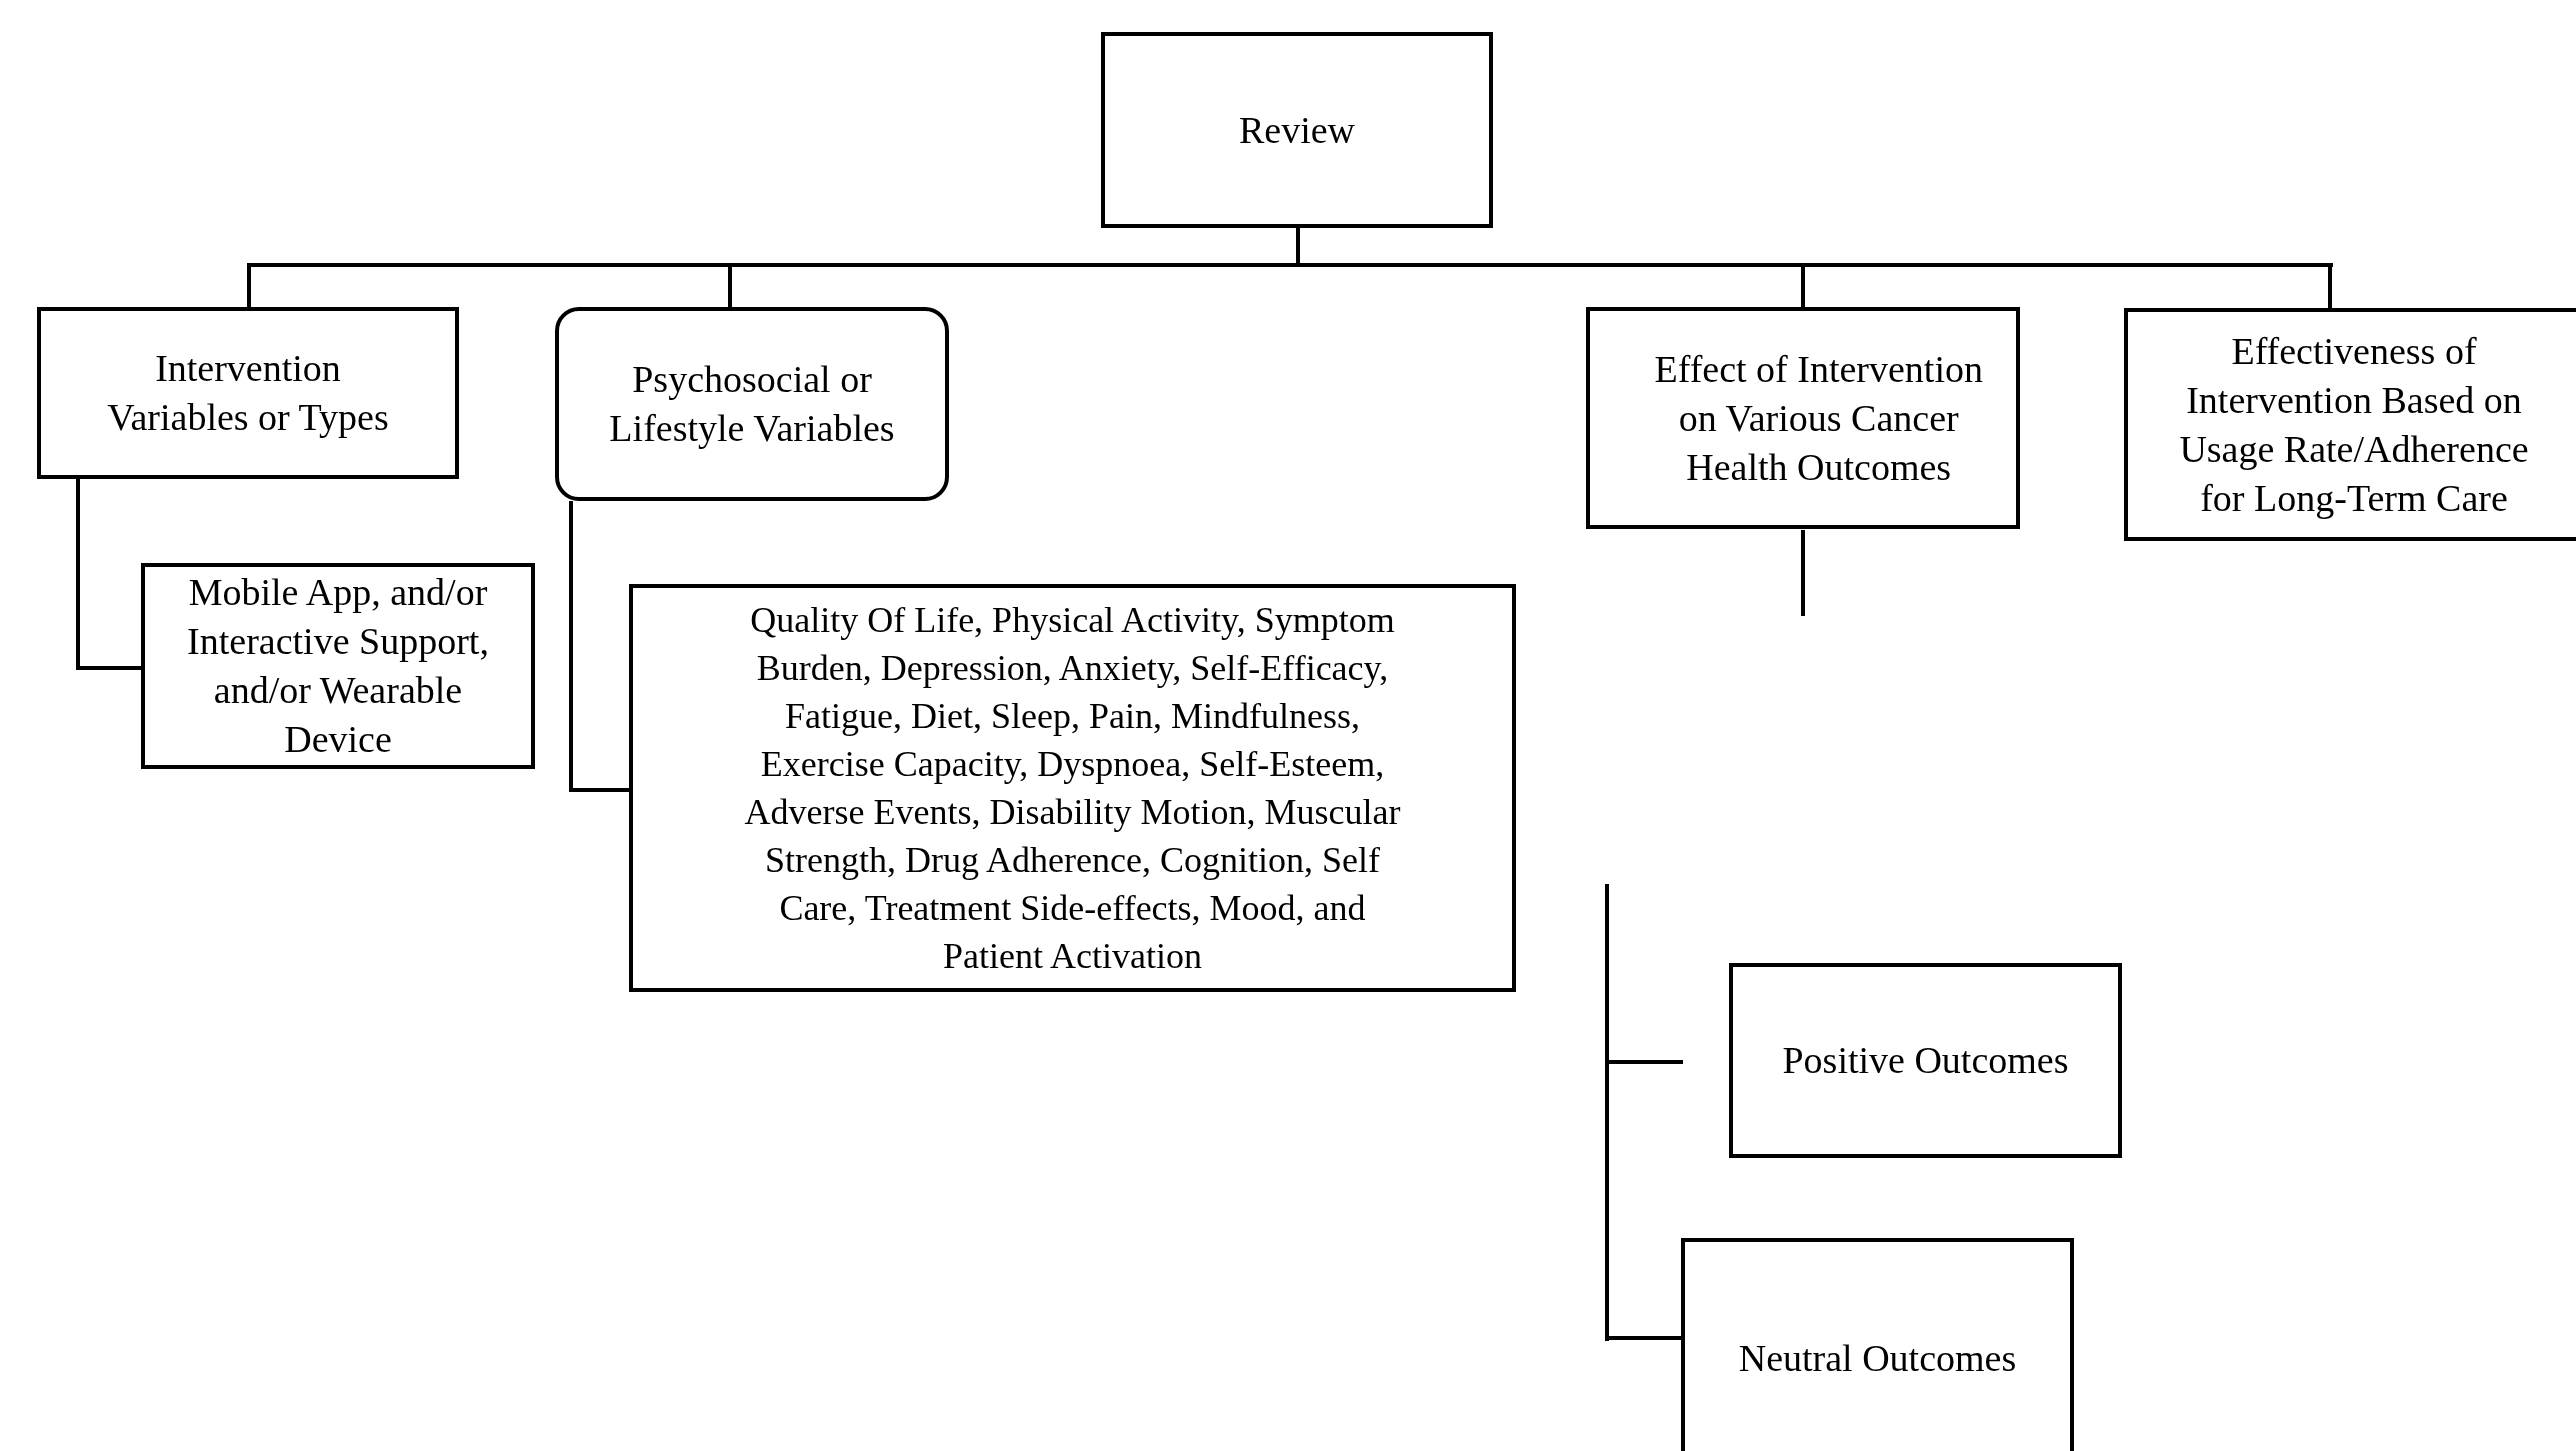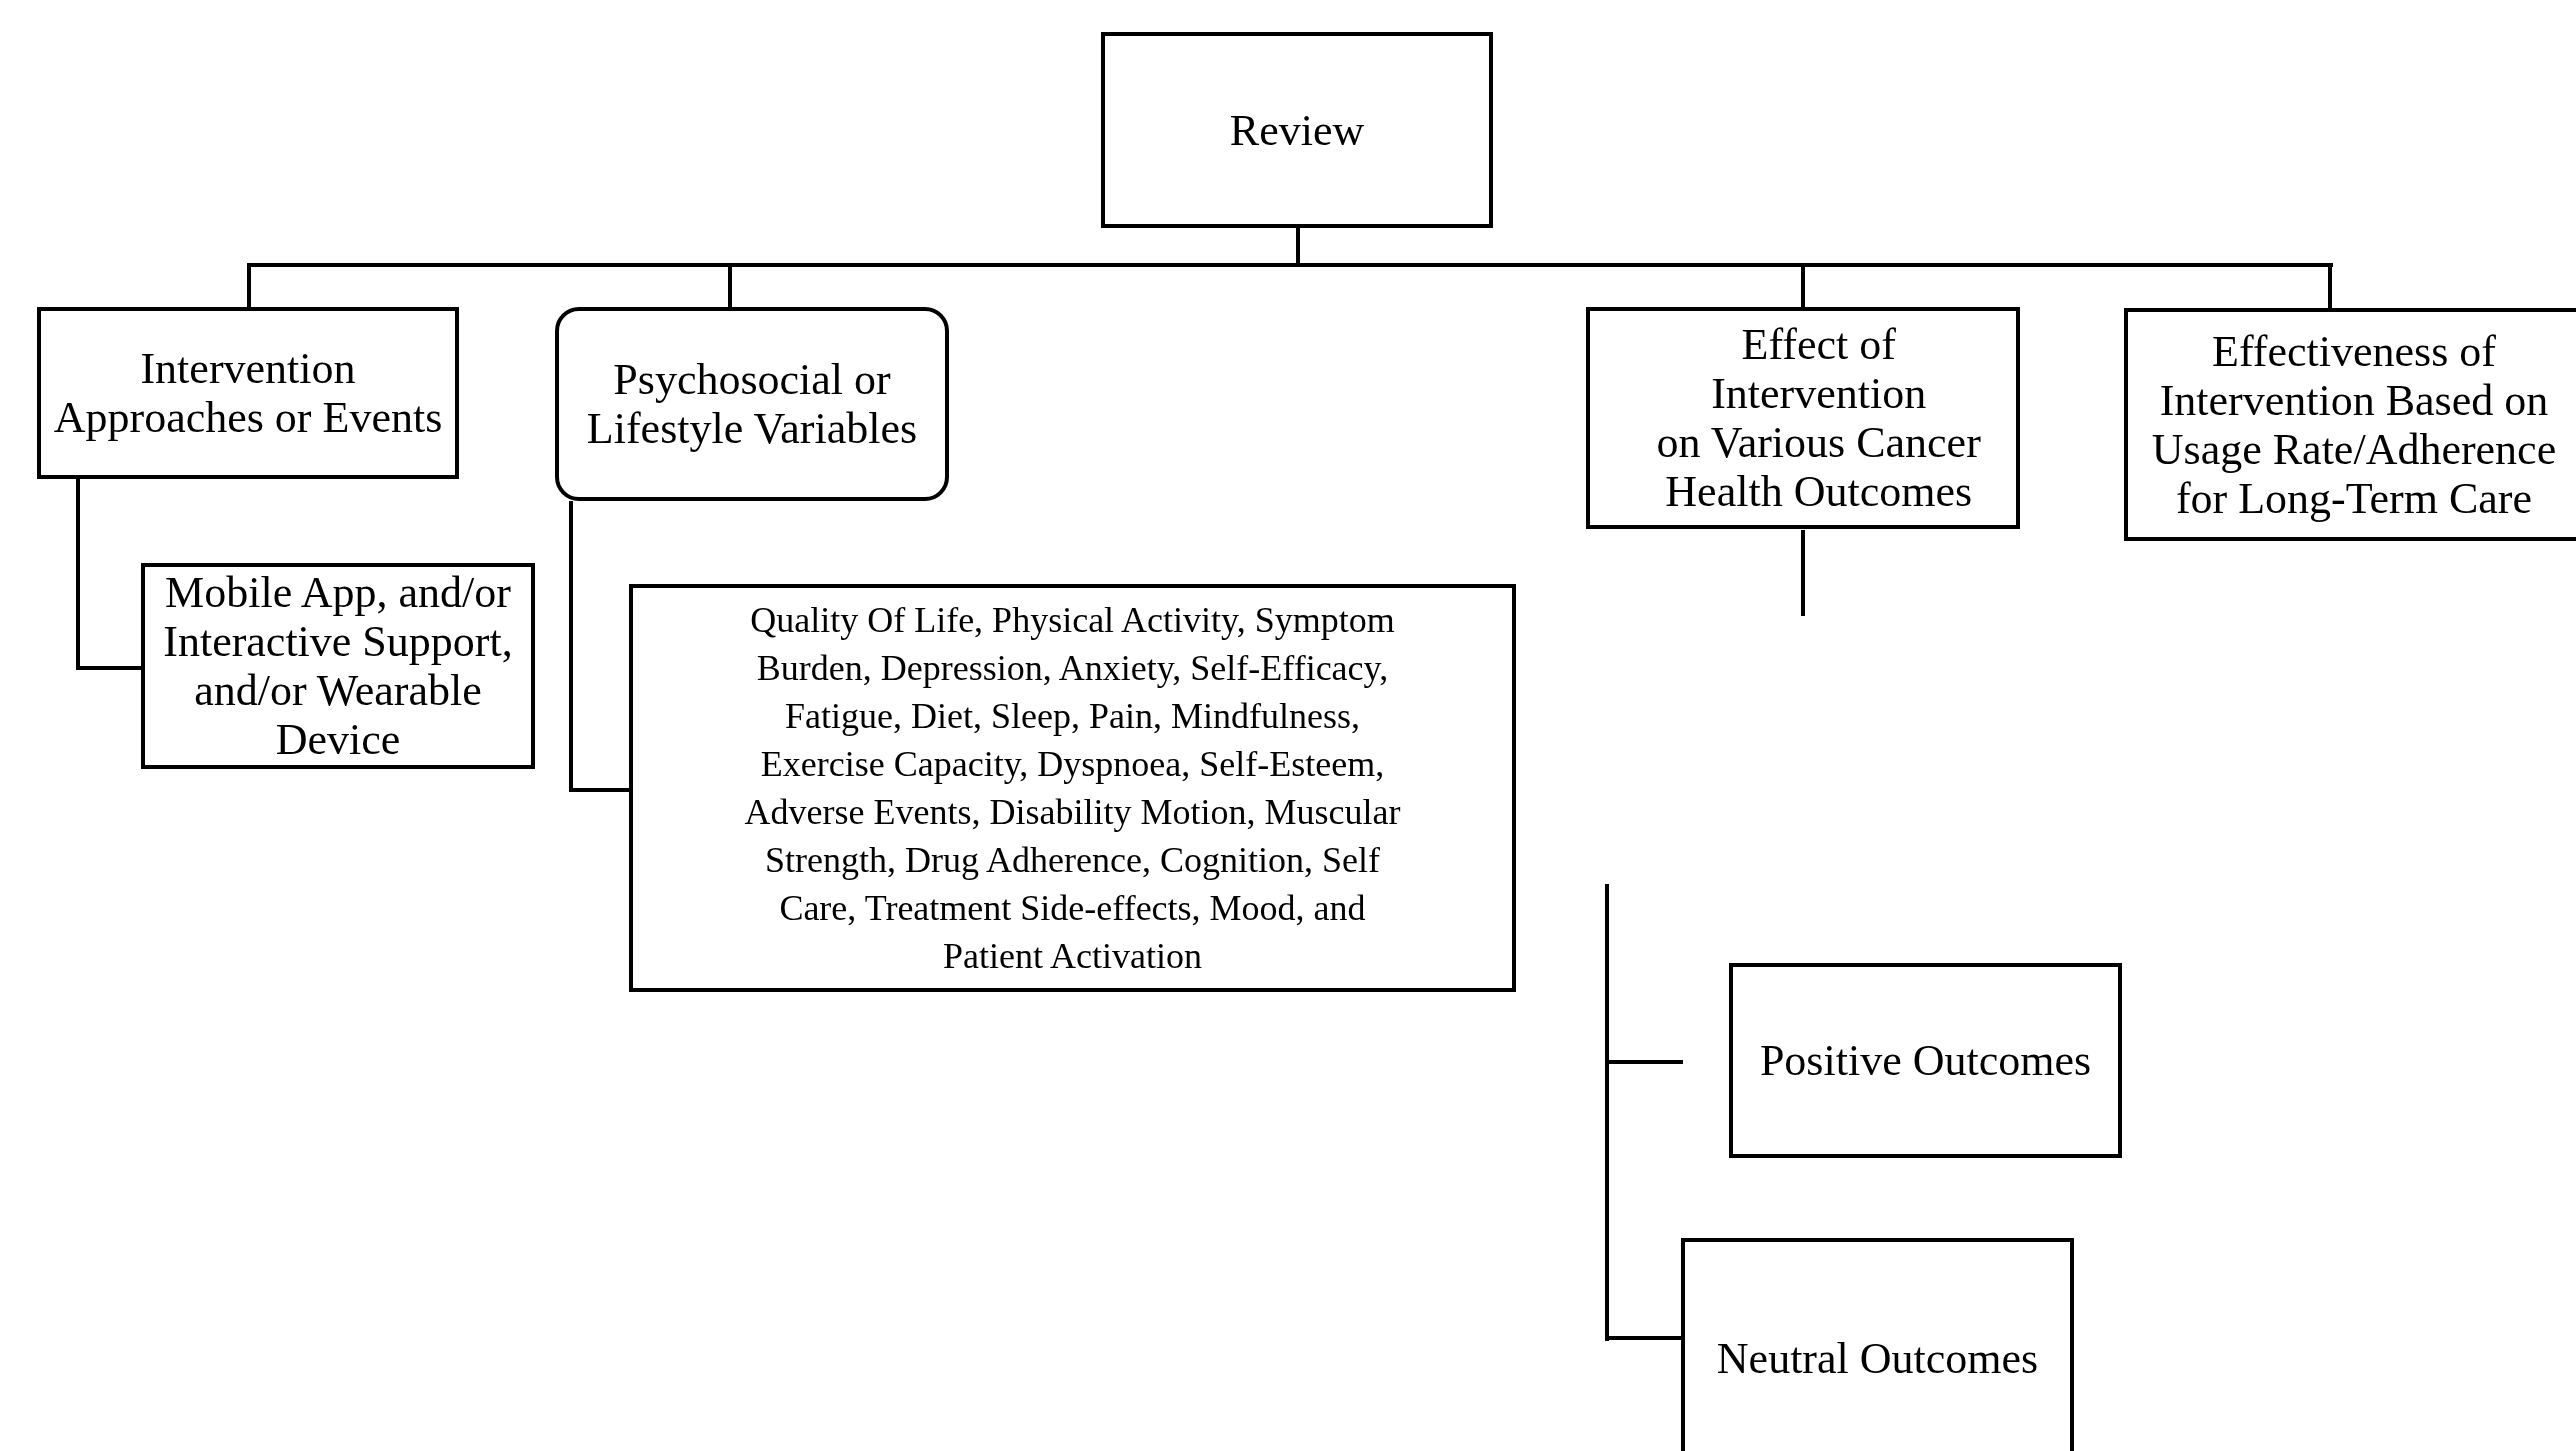--- a/index.html
+++ b/index.html
@@ -18,21 +18,21 @@
   .node {
     position: absolute;
     box-sizing: border-box;
     border: 4.9px solid #000000;
     background: #ffffff;
     display: flex;
     align-items: center;
     justify-content: center;
     text-align: center;
     white-space: pre-line;
-    font-size: 44px;
+    font-size: 38px;
     line-height: 49px;
     padding: 4.9px 8.6px;
   }
   .node.small-text {
     font-size: 36px;
     line-height: 48px;
   }
   .line {
     position: absolute;
     background: #000000;
@@ -58,21 +58,21 @@
 
   <div class="line" style="left:1801px; top:530px; width:4.3px; height:86px;"></div>
 
   <div class="line" style="left:1605px; top:884px; width:4.3px; height:457px;"></div>
   <div class="line" style="left:1605px; top:1060px; width:78px; height:4.3px;"></div>
   <div class="line" style="left:1605px; top:1336px; width:78px; height:4.3px;"></div>
 
   <div class="node" style="left:1101px; top:32px; width:392px; height:196px;">Review</div>
 
   <div class="node" style="left:37px; top:307px; width:422px; height:172px;">Intervention
-Approaches or Events</div>
+Variables or Types</div>
 
   <div class="node" style="left:555px; top:307px; width:394px; height:194px;border-radius:24px;">Psychosocial or
 Lifestyle Variables</div>
 
   <div class="node" style="left:1586px; top:307px; width:434px; height:222px;padding-left:40px;">Effect of Intervention
 on Various Cancer
 Health Outcomes</div>
 
   <div class="node" style="left:2096px; top:308px; width:460px; height:233px;margin-left:28px;">Effectiveness of
 Intervention Based on

